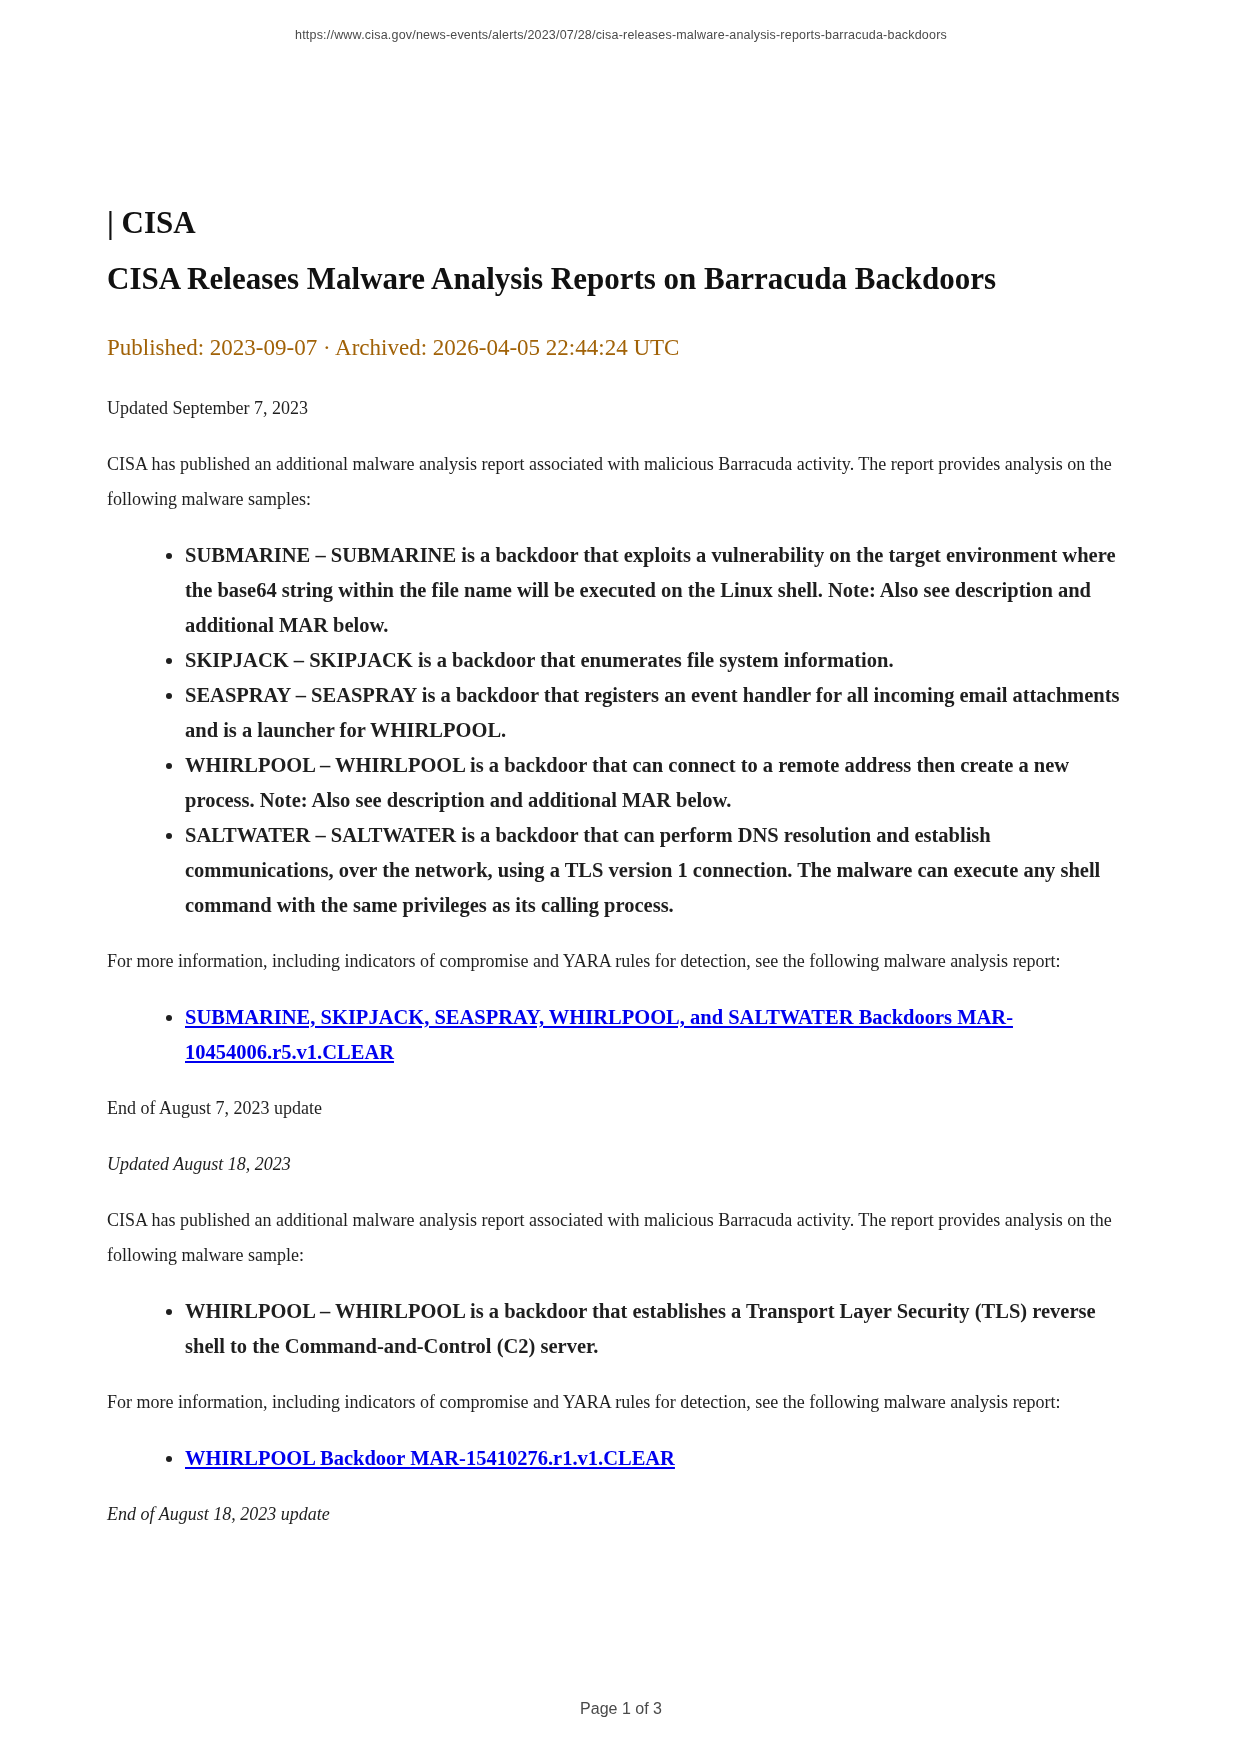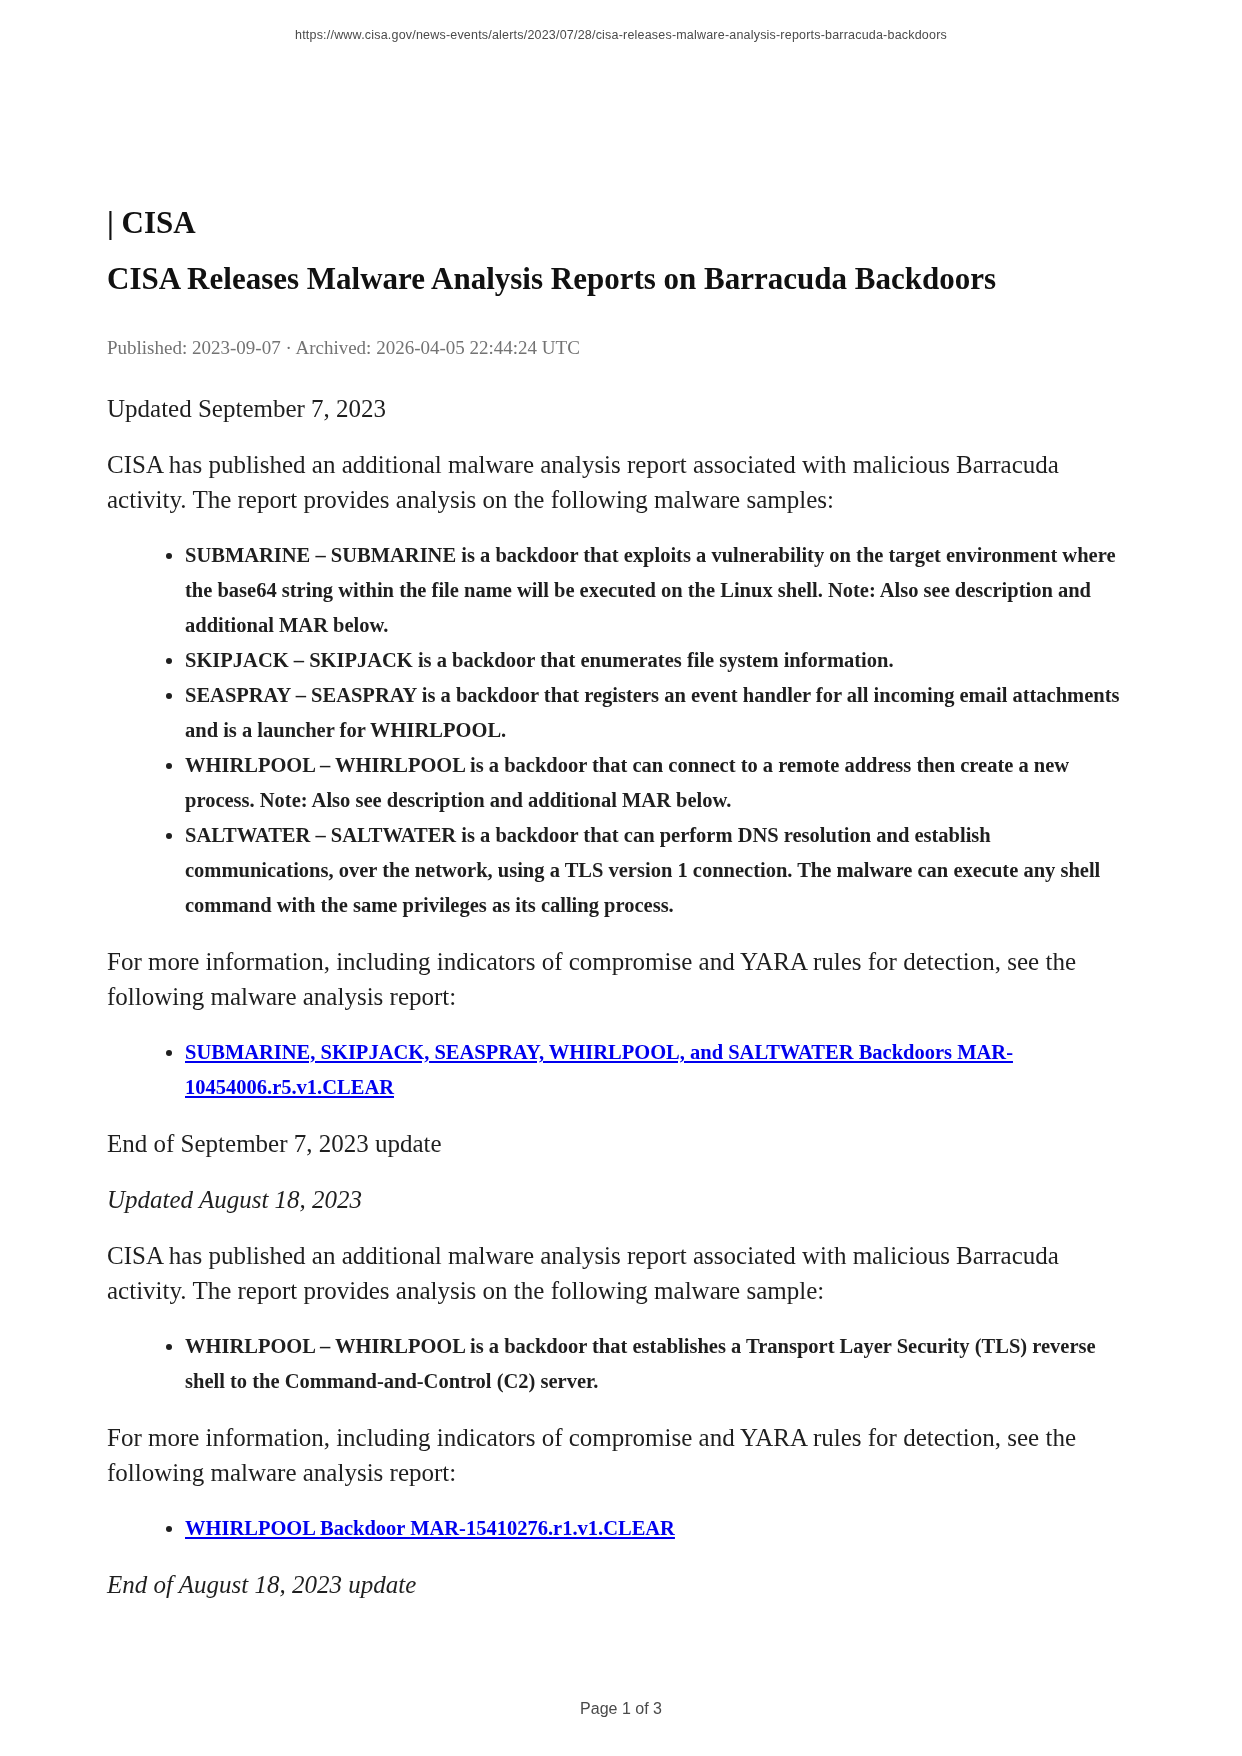--- a/index.html
+++ b/index.html
@@ -32,27 +32,27 @@
   }
   h1.title {
     font-size: 31px;
     font-weight: bold;
     line-height: 56px;
     margin: 0 0 28px 0;
     color: #111111;
   }
   h1.title .title-line { display: block; }
   .meta {
-    font-size: 19px;
+    font-size: 23px;
     line-height: 26px;
-    color: #737373;
+    color: #a16207;
     margin: 0 0 30px 0;
   }
   p.body-text {
-    font-size: 25px;
+    font-size: 18px;
     line-height: 35px;
     margin: 0 0 21px 0;
   }
   ul.bullet-list {
     margin: 0 0 21px 0;
     padding-left: 78px;
     list-style-type: disc;
     font-weight: bold;
   }
   ul.bullet-list li {
@@ -102,21 +102,21 @@
         <li>WHIRLPOOL – WHIRLPOOL is a backdoor that can connect to a remote address then create a new process. Note: Also see description and additional MAR below.</li>
         <li>SALTWATER – SALTWATER is a backdoor that can perform DNS resolution and establish communications, over the network, using a TLS version 1 connection. The malware can execute any shell command with the same privileges as its calling process.</li>
       </ul>
 
     <p class="body-text">For more information, including indicators of compromise and YARA rules for detection, see the following malware analysis report:</p>
 
     <ul class="bullet-list">
       <li><a class="report-link" href="#">SUBMARINE, SKIPJACK, SEASPRAY, WHIRLPOOL, and SALTWATER Backdoors MAR-10454006.r5.v1.CLEAR</a></li>
     </ul>
 
-    <p class="body-text">End of September 7, 2023 update</p>
+    <p class="body-text">End of August 7, 2023 update</p>
 
     <p class="body-text italic">Updated August 18, 2023</p>
 
     <p class="body-text">CISA has published an additional malware analysis report associated with malicious Barracuda activity. The report provides analysis on the following malware sample:</p>
 
     <ul class="bullet-list">
         <li>WHIRLPOOL – WHIRLPOOL is a backdoor that establishes a Transport Layer Security (TLS) reverse shell to the Command-and-Control (C2) server.</li>
       </ul>
 
     <p class="body-text">For more information, including indicators of compromise and YARA rules for detection, see the following malware analysis report:</p>

